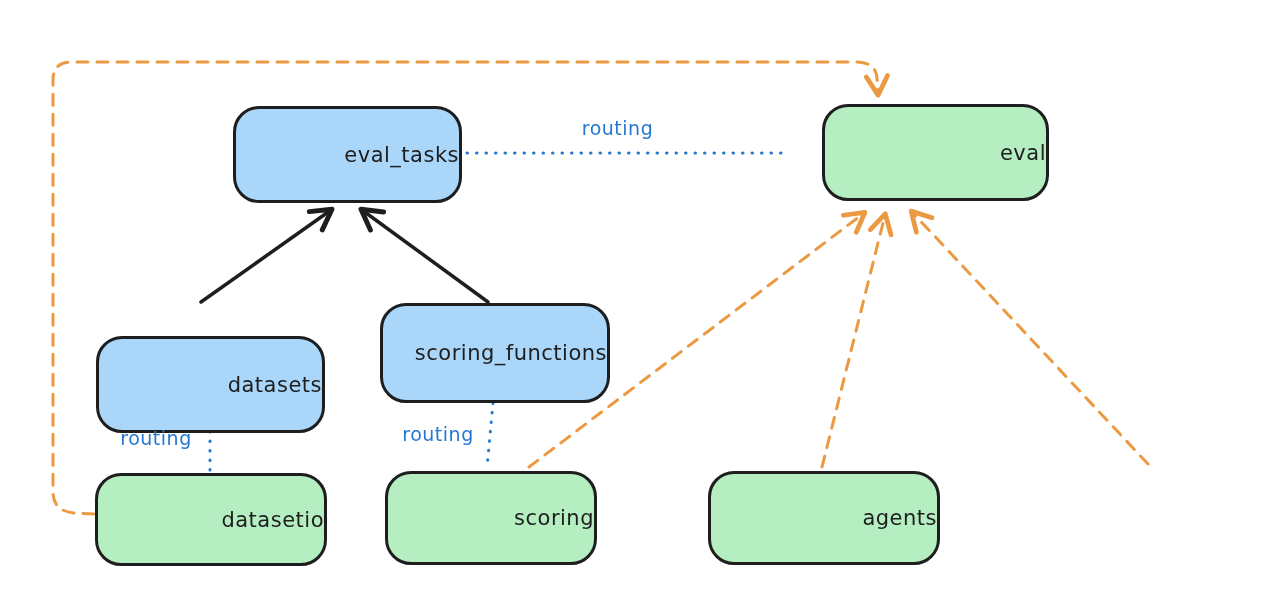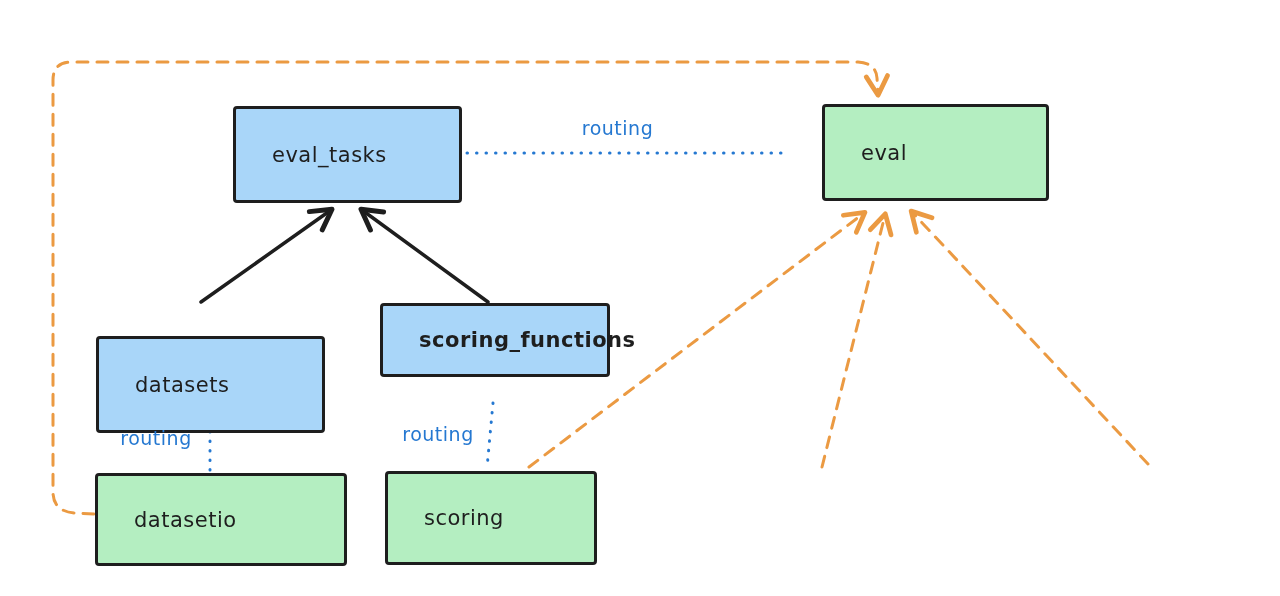--- a/index.html
+++ b/index.html
@@ -21,23 +21,23 @@
     top: 0;
     width: 1280px;
     height: 596px;
     z-index: 1;
   }
   .node {
     position: absolute;
     z-index: 2;
     display: flex;
     align-items: center;
-    justify-content: flex-start;
+    justify-content: flex-end;
     border: 3px solid #1e1e1e;
-    border-radius: 4px;
+    border-radius: 26px;
     box-sizing: border-box;
     font-size: 21px;
     color: #1e1e1e;
     letter-spacing: 0.5px;
     white-space: nowrap;
     padding-left: 36px;
   }
   .node.api { background: #a9d6f9; }
   .node.provider { background: #b4eec1; }
 
@@ -80,31 +80,34 @@
 
     <path d="M 94 514 L 74 513 Q 53 511 53 492 L 53 80 Q 53 62 72 62 L 858 62 Q 876 63 877 78 L 878 94" fill="none" stroke="#eb9a42" stroke-width="3" stroke-linecap="round" stroke-dasharray="11 9" marker-end="url(#arrow-orange)"></path>
   </svg>
 
   <div class="node api" style="left:233px; top:106px; width:229px; height:97px;">
     <span>eval_tasks</span>
   </div>
   <div class="node api" style="left:96px; top:303px; width:229px; height:97px;margin-top:33px;">
     <span>datasets</span>
   </div>
-  <div class="node api" style="left:380px; top:303px; width:230px; height:74px;font-weight:bold;">
+  <div class="node api" style="left:380px; top:303px; width:230px; height:100px;">
     <span>scoring_functions</span>
   </div>
 
   <div class="node provider" style="left:822px; top:104px; width:227px; height:97px;">
     <span>eval</span>
   </div>
-  <div class="node provider" style="left:95px; top:473px; width:252px; height:93px;">
+  <div class="node provider" style="left:95px; top:473px; width:232px; height:93px;">
     <span>datasetio</span>
   </div>
   <div class="node provider" style="left:385px; top:471px; width:212px; height:94px;">
     <span>scoring</span>
+  </div>
+  <div class="node provider" style="left:708px; top:471px; width:232px; height:94px;">
+    <span>agents</span>
   </div>
 
   <div class="edge-label" style="left:565px; top:117px; width:105px;">routing</div>
   <div class="edge-label" style="left:110px; top:427px; width:92px;">routing</div>
   <div class="edge-label" style="left:392px; top:423px; width:92px;">routing</div>
 
 </div>
 
 </body></html>

